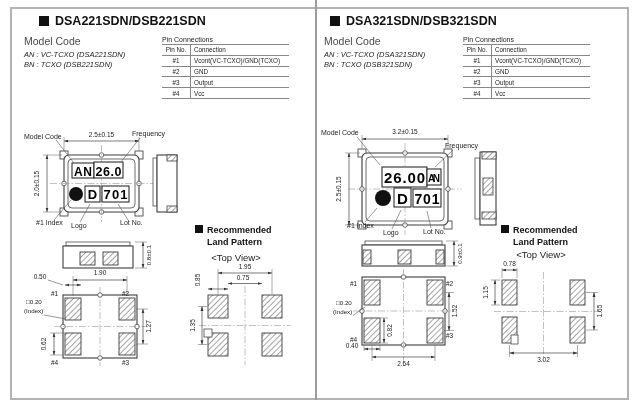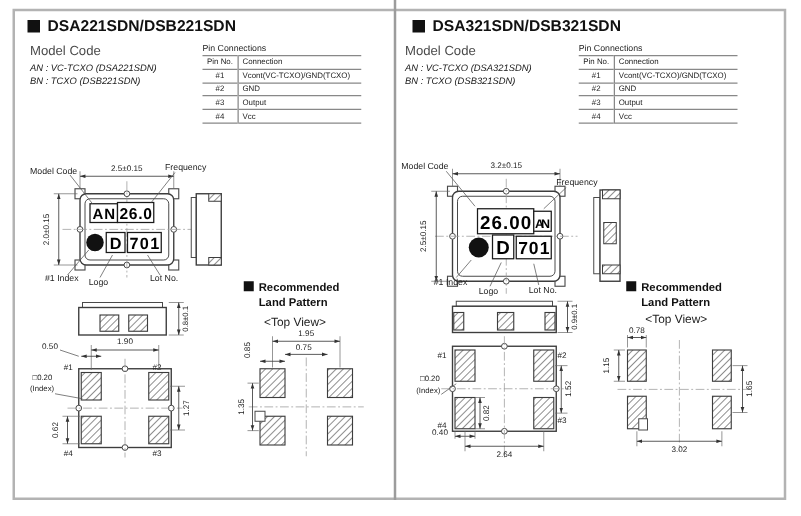--- a/index.html
+++ b/index.html
@@ -6,21 +6,21 @@
   body{width:641px;height:413px;position:relative;overflow:hidden;
        font-family:"Liberation Sans",sans-serif;}
   .sheet{position:absolute;inset:0;background:#fff;}
   .frame{position:absolute;left:10px;top:7px;width:619px;height:393px;
          border:2px solid #b3b3b3;box-sizing:border-box;}
   .divider{position:absolute;left:315px;top:0;width:2px;height:400px;background:#9c9c9c;}
   .panel{position:absolute;top:7px;height:393px;}
   .panel.p0{left:10px;width:305px;}
   .panel.p1{left:317px;width:314px;}
   .p-head{position:absolute;display:flex;align-items:center;gap:6px;}
-  .p0 .p-head{left:12px;top:7px;align-items:center;} .p1 .p-head{left:13px;top:7px;}
+  .p0 .p-head{left:29px;top:7px;align-items:center;} .p1 .p-head{left:13px;top:7px;}
   .bullet{width:10px;height:10px;background:#111;flex:0 0 auto;}
   .p-head h1{font-size:12.5px;font-weight:bold;color:#111;margin:0;white-space:nowrap;}
   .model-code{position:absolute;top:28px;}
   .p0 .model-code{left:14px;} .p1 .model-code{left:7px;}
   .mc-h{font-size:10.5px;color:#4a4a4a;margin-bottom:3px;}
   .mc-l{font-size:7.5px;color:#222;line-height:10px;white-space:nowrap;font-style:italic;}
   .pin-table{position:absolute;top:29px;width:127px;}
   .p0 .pin-table{left:152px;} .p1 .pin-table{left:146px;}
   .pt-title{font-size:7px;color:#222;margin-bottom:1px;}
   .pin-table table{border-collapse:collapse;width:100%;}

